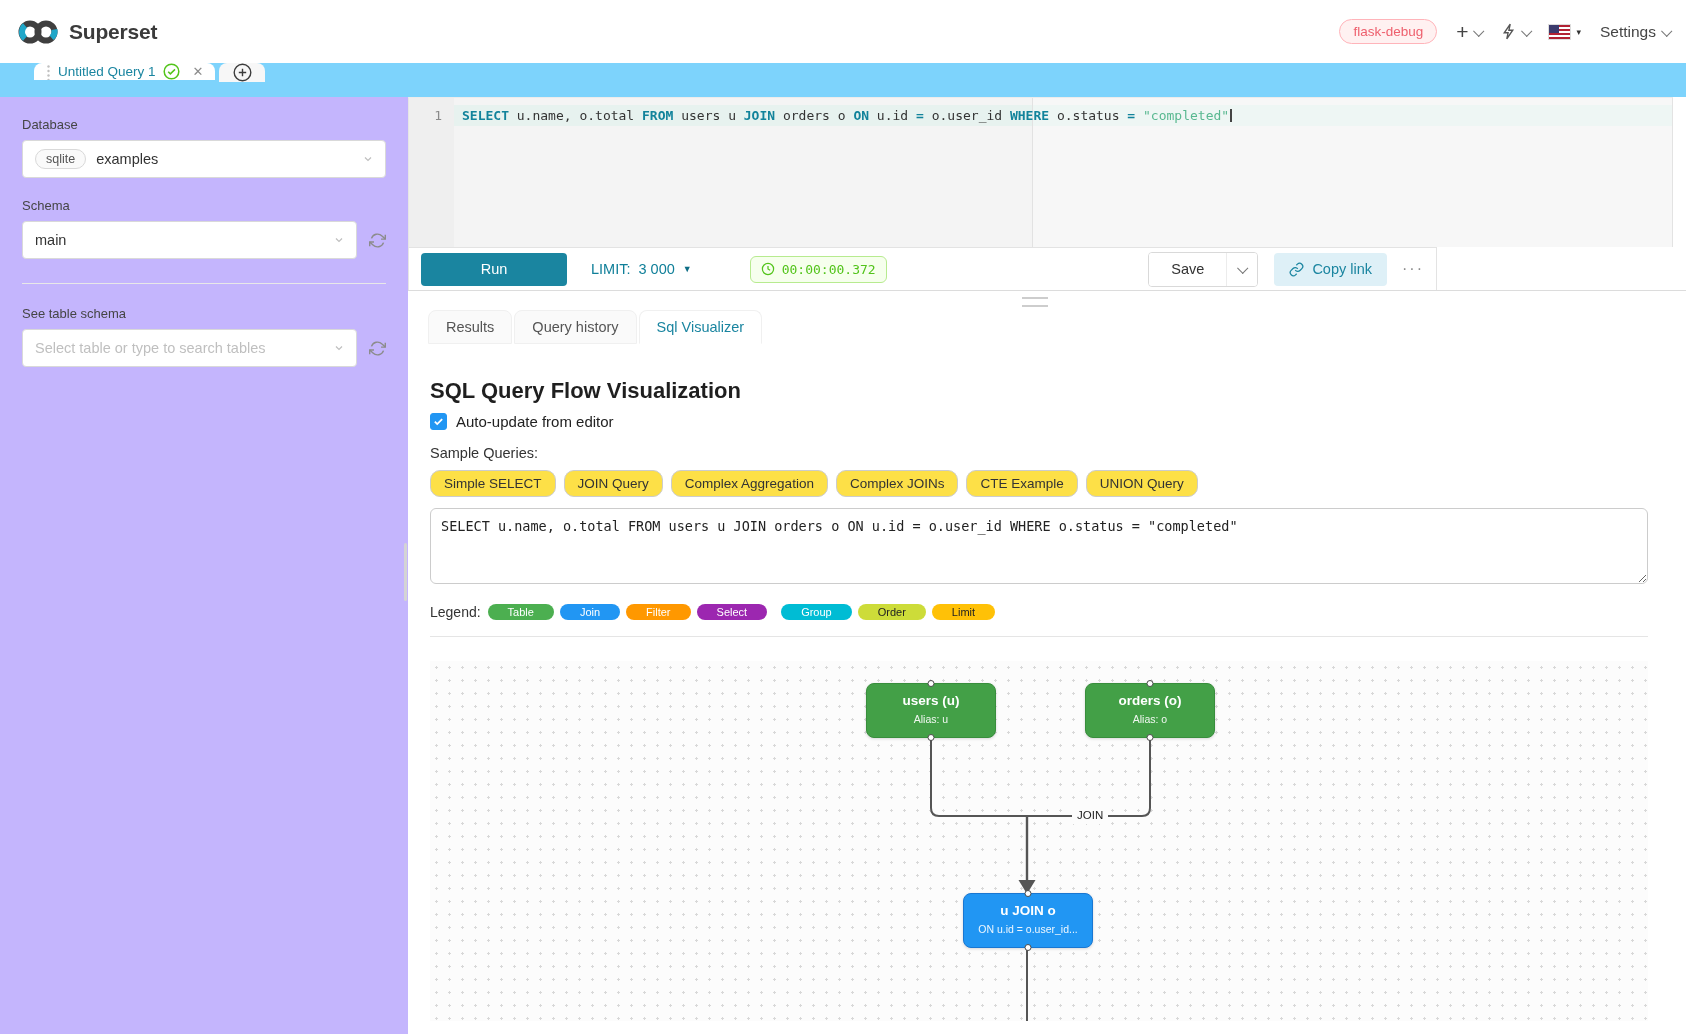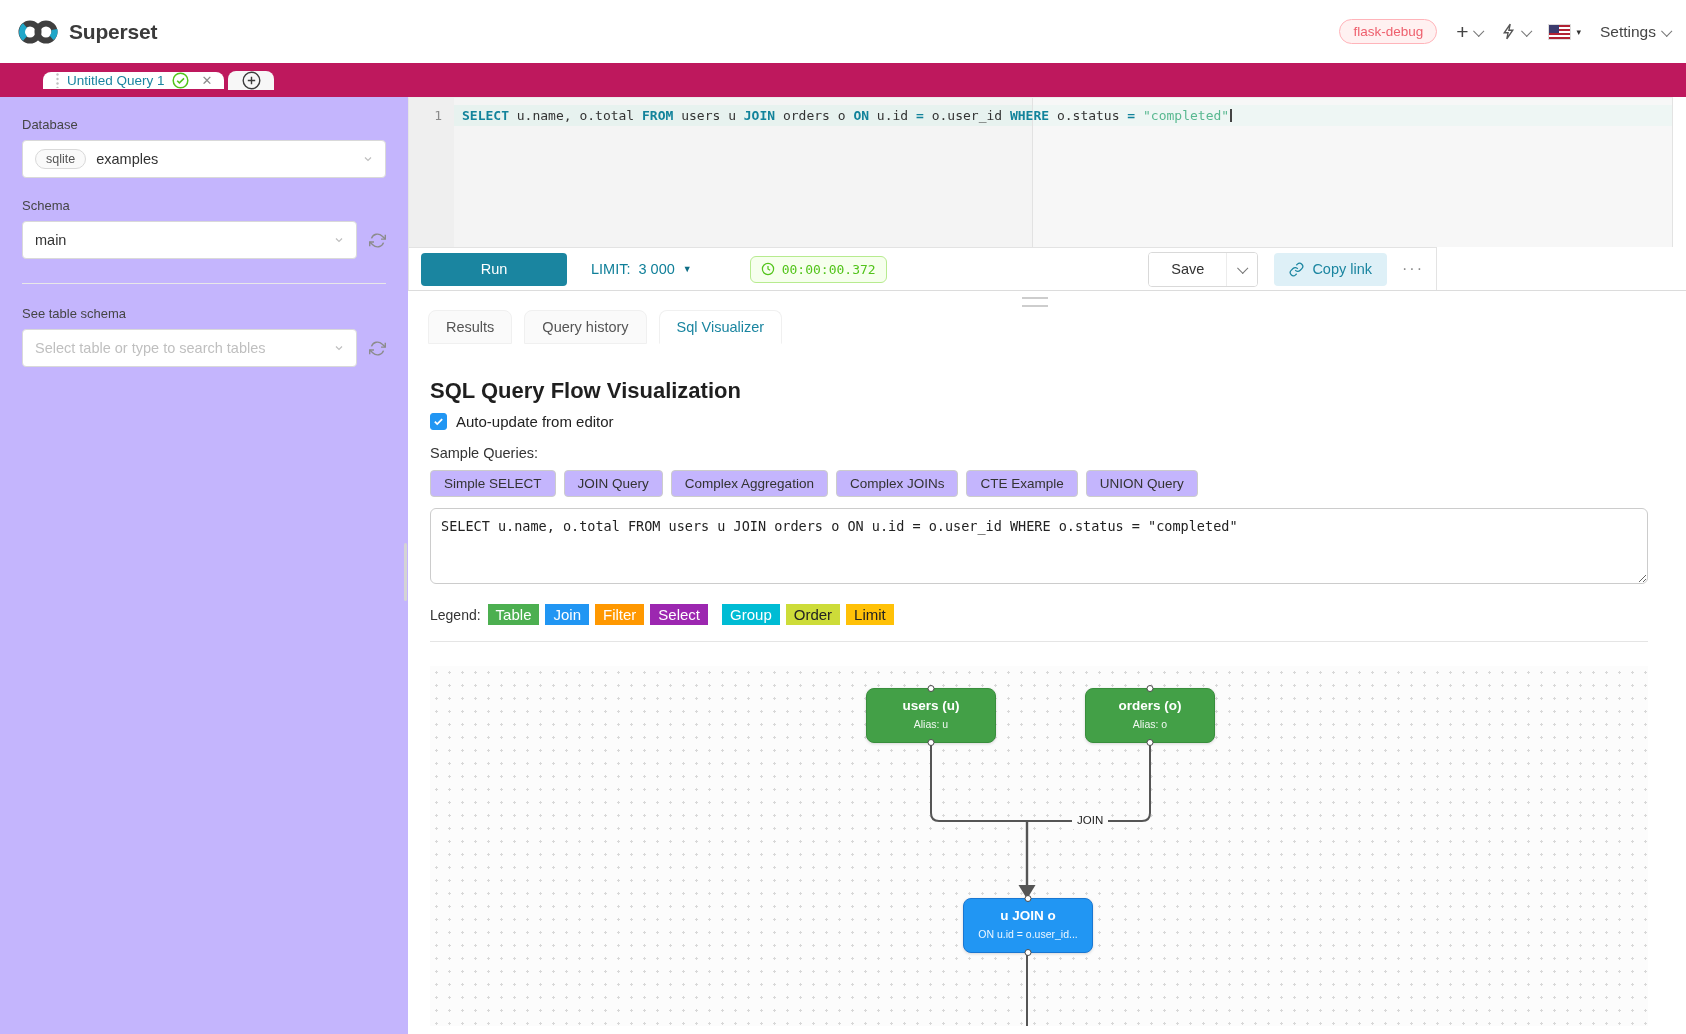--- a/index.html
+++ b/index.html
@@ -25,22 +25,22 @@
   .icon-group{display:flex;align-items:center;gap:6px;cursor:pointer;color:#454545;font-size:15.5px}
   .plus-glyph{font-size:21px;color:#444;line-height:14px}
   .chev{width:7px;height:7px;border-right:1.6px solid #777;border-bottom:1.6px solid #777;
         display:inline-block;transform:rotate(45deg) translateY(-1px)}
   .flag{width:21px;height:14px;background:repeating-linear-gradient(#b22234 0 2px,#fff 2px 4px);
         position:relative;display:inline-block;outline:1px solid #ddd}
   .flag::after{content:'';position:absolute;left:0;top:0;width:10px;height:8px;background:#3c3b6e}
   .caret-solid{font-size:9px;color:#333}
 
   
-  .tabstrip{position:absolute;left:0;top:63px;width:100%;height:34px;background:#be185d;
-            display:flex;align-items:center;padding-left:43px;box-sizing:border-box;z-index:5}
+  .tabstrip{position:absolute;left:0;top:63px;width:100%;height:34px;background:#7dd3fc;
+            display:flex;align-items:flex-start;padding-left:34px;box-sizing:border-box;z-index:5}
   .qtab{display:flex;align-items:center;gap:7px;background:#fff;border-radius:8px 8px 0 0;
         padding:0 12px;cursor:pointer}
   .qtab-label{color:#1a85a0;font-size:13.5px}
   .qtab-close{color:#8c8c8c;font-size:13px;margin-left:6px;cursor:pointer}
   .addtab{width:46px;margin-left:4px;background:#f7f7f7;border-radius:8px 8px 0 0;
           display:flex;align-items:center;justify-content:center;cursor:pointer}
 
   
   .sidebar{position:absolute;left:0;top:97px;width:408px;height:937px;background:#c4b5fd;
            padding:20px 22px;box-sizing:border-box}
@@ -93,42 +93,42 @@
               justify-content:center;cursor:pointer;background:#fff}
   .copy-link{margin-left:16px;height:33px;padding:0 15px;background:#def0f7;color:#1a85a0;border:none;
              border-radius:4px;font-size:14.5px;display:flex;align-items:center;gap:8px;cursor:pointer;font-family:inherit}
   .more-btn{margin-left:15px;color:#8c8c8c;font-size:16px;letter-spacing:2px;cursor:pointer}
   .pane-divider{position:absolute;left:408px;top:290px;width:1278px;height:1px;background:#dcdcdc}
   .hgrip{position:absolute;left:1022px;top:297px;width:26px;height:6px;border-top:2px solid #cdcdcd;
          border-bottom:2px solid #cdcdcd;cursor:row-resize;z-index:4}
 
   
   .south{position:absolute;left:408px;top:291px;width:1278px;height:743px;background:#fff}
-  .stabs{display:flex;gap:12px;margin:19px 0 0 20px}
+  .stabs{display:flex;gap:2px;margin:19px 0 0 20px}
   .stab{padding:8px 17px;font-size:14.5px;color:#555;background:#fafafa;border:1px solid #f0f0f0;
         border-radius:8px 8px 0 0;cursor:pointer}
   .stab.active{background:#fff;color:#1a85a0;border-bottom-color:#fff}
   .vcontent{padding:34px 38px 0 22px}
   .vtitle{margin:0 0 9px;font-size:22px;font-weight:bold;color:#1f1f1f}
   .cbrow{display:flex;align-items:center;gap:9px;margin-bottom:15px;cursor:pointer}
   .cb{width:17px;height:17px;border-radius:3px;border:1.5px solid #b5b5b5;background:#fff;
       box-sizing:border-box;display:flex;align-items:center;justify-content:center}
   .cb svg{visibility:hidden}
   .cb.checked{background:#2196f3;border-color:#2196f3}
   .cb.checked svg{visibility:visible}
   .cb-label{font-size:15px;color:#222}
   .samples-label{font-size:14.5px;color:#333;margin-bottom:9px}
   .samples{display:flex;gap:8px;margin-bottom:11px}
-  .sample-btn{height:27px;padding:0 13px;font-size:13.5px;color:#333;background:#c4b5fd;
-              border:1px solid #ccc;border-radius:4px;cursor:pointer;font-family:inherit}
+  .sample-btn{height:27px;padding:0 13px;font-size:13.5px;color:#333;background:#fde047;
+              border:1px solid #ccc;border-radius:10px;cursor:pointer;font-family:inherit}
   .qtextarea{width:100%;height:76px;box-sizing:border-box;border:1px solid #ccc;border-radius:6px;
              padding:8px 10px;font-family:"DejaVu Sans Mono",monospace;font-size:13.5px;color:#222;
              resize:vertical;line-height:1.45;outline:none}
   .legend{display:flex;align-items:center;gap:7px;margin-top:16px;font-size:14px;color:#333}
-  .lbadge{padding:2px 8px;border-radius:0;font-size:15px}
+  .lbadge{padding:2px 20px;border-radius:8px;font-size:11px}
   .vdivider{border:none;border-top:1px solid #e5e5e5;margin:16px 0 0}
   .diagram{position:relative;margin-top:24px;height:360px;overflow:hidden;background-color:#fcfcfc;
            background-image:radial-gradient(#d8d8d8 1px,transparent 1.3px);background-size:13px 13px}
   .edges{position:absolute;left:0;top:0}
   .edge-label{position:absolute;left:642px;top:146px;background:#fcfcfc;padding:0 5px;font-size:11.5px;
               color:#222;height:17px;line-height:17px}
   .fnode{position:absolute;width:130px;height:55px;border-radius:8px;border:1px solid;box-sizing:border-box;
          text-align:center;color:#fff;box-shadow:0 1px 3px rgba(0,0,0,.15);cursor:grab}
   .ntitle{font-size:13.5px;font-weight:bold;margin-top:9px}
   .nsub{font-size:10.5px;margin-top:5px;opacity:.92}

